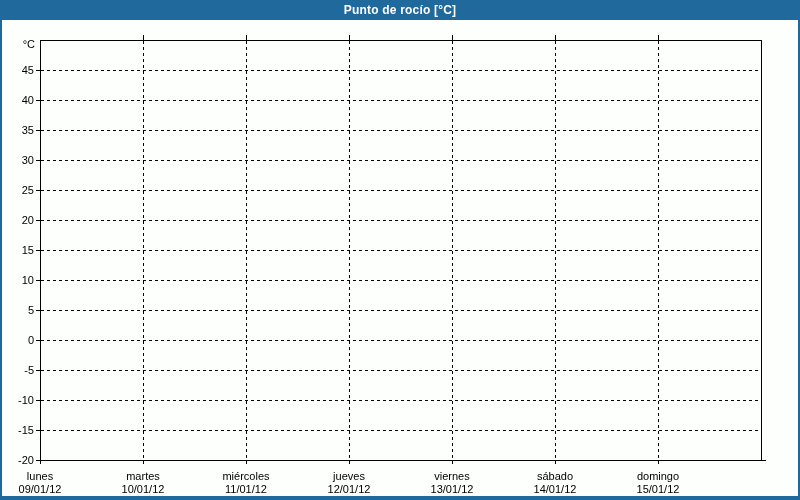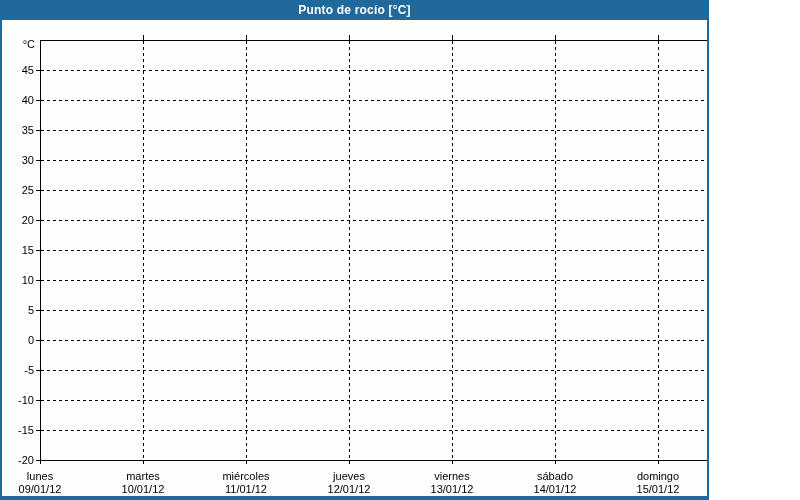--- a/index.html
+++ b/index.html
@@ -3,21 +3,21 @@
 <meta charset="utf-8">
 <style>
   html, body {
     margin: 0;
     padding: 0;
     background: #ffffff;
     font-family: "Liberation Sans", sans-serif;
   }
   .window {
     position: relative;
-    width: 709px;
+    width: 800px;
     height: 500px;
     box-sizing: border-box;
     border-style: solid;
     border-width: 0 2px 4px 2px;
     overflow: hidden;
   }
   .title-bar {
     height: 20px;
     display: flex;
     align-items: center;

